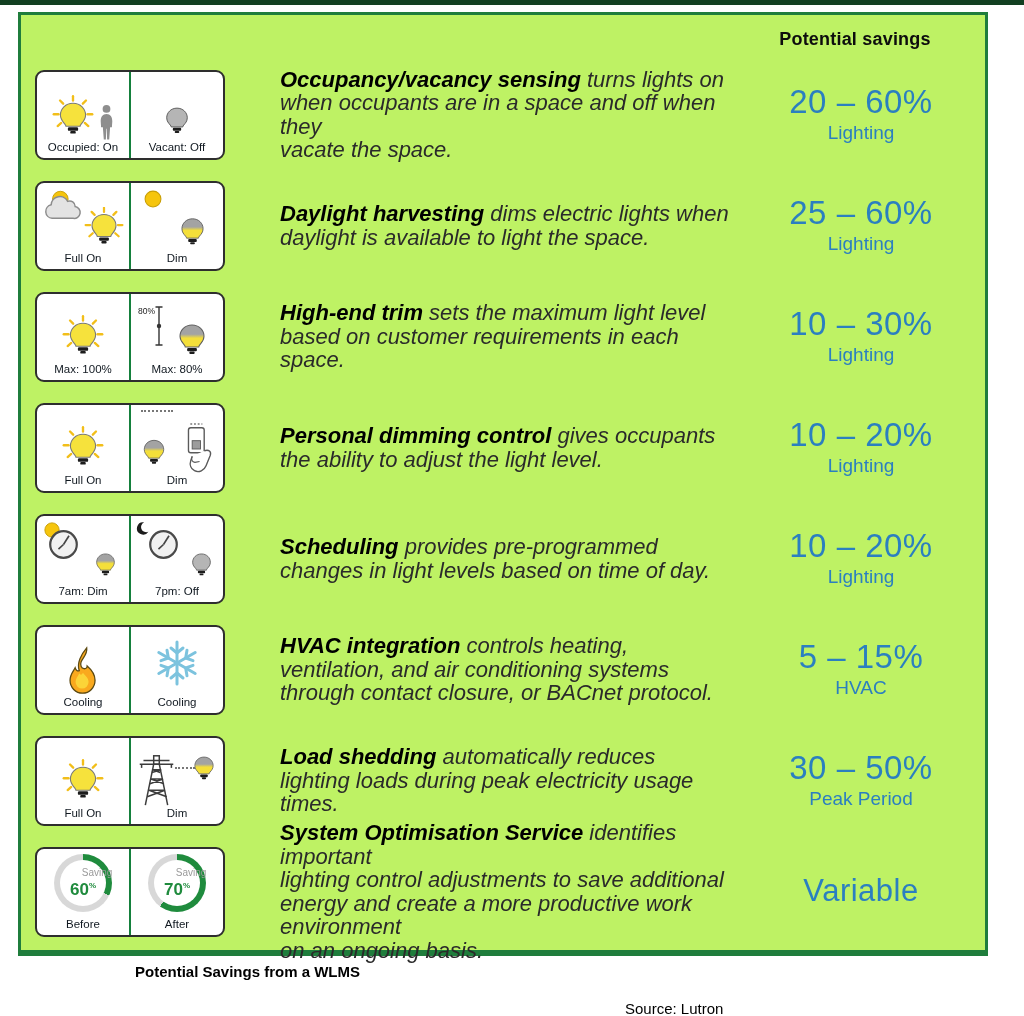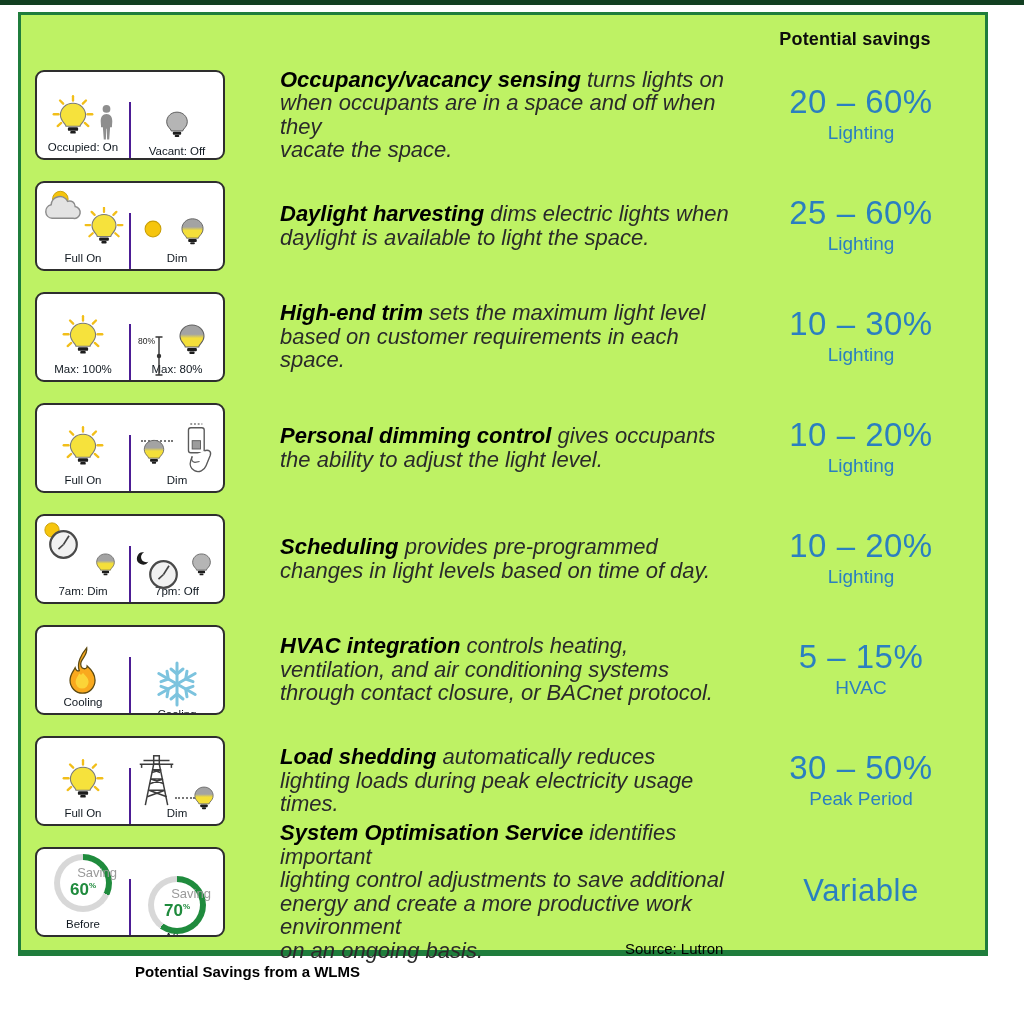--- a/index.html
+++ b/index.html
@@ -18,46 +18,46 @@
   }
   .rows{position:absolute;top:44px;left:0;width:100%;}
   .row{display:flex;align-items:center;height:111px;}
   
   .iconbox{
     margin-left:14px;width:190px;height:90px;flex:none;box-sizing:border-box;
     border:2px solid #2e2e2e;border-radius:9px;display:flex;background:#fff;overflow:hidden;
   }
   .cell{flex:1;display:flex;flex-direction:column;align-items:center;justify-content:flex-start;
         padding:3px 2px 4px;position:relative;min-width:0;}
-  .cell + .cell{border-left:2px solid #4c1d95;margin-top:30px;}
+  .cell + .cell{border-left:2px solid #15803d;}
   .cell-art{position:relative;flex:1;width:100%;}
   .art-flex{display:flex;align-items:flex-end;justify-content:center;gap:3px;height:100%;}
   .cell-label{font-size:11.5px;line-height:13px;color:#101820;white-space:nowrap;}
   
   .desc{margin-left:55px;width:460px;font-size:22px;line-height:23.5px;color:#2a2a2a;white-space:pre-line;font-style:italic;}
   .desc b{color:#000;}
   
   .savings{margin-left:auto;margin-right:10px;width:228px;text-align:center;color:#2b7fc0;flex:none;}
   .savings-range{font-size:33px;line-height:36px;font-weight:400;letter-spacing:0.5px;}
   .savings-label{font-size:19px;line-height:24px;margin-top:1px;}
   
   .abs{position:absolute;}
   .dotline{border-top:2px dotted #777;height:0;}
   .pct80{position:absolute;left:5px;top:9px;font-size:8.5px;font-weight:normal;color:#1c1c1c;}
   
   .gauge{width:58px;height:58px;border-radius:50%;position:relative;margin-bottom:3px;
     background:conic-gradient(#1f8b3d 0 var(--a), #d8d8d8 var(--a) 100%);}
   .gauge::before{content:"";position:absolute;inset:6px;background:#fff;border-radius:50%;}
   .gauge-text{position:absolute;inset:0;display:flex;flex-direction:column;align-items:center;justify-content:center;}
-  .g-cap{font-size:13px;color:#9a9a9a;line-height:9px;padding-left:28px;}
+  .g-cap{font-size:10px;color:#9a9a9a;line-height:9px;padding-left:28px;}
   .g-val{font-size:17px;font-weight:bold;color:#1f8b3d;line-height:18px;}
   .g-val sup{font-size:8px;}
   
   .figure-caption{position:absolute;left:135px;top:963px;font-size:15px;font-weight:bold;color:#000;}
-  .source{position:absolute;left:625px;top:940px;font-size:15px;color:#000;}
+  .source{position:absolute;left:625px;top:1000px;font-size:15px;color:#000;}
   svg{display:block;}
 </style>
 </head>
 <body>
 
 <svg width="0" height="0" style="position:absolute" aria-hidden="true">
   <defs>
     <linearGradient id="dimGrad" x1="0" y1="0" x2="0" y2="1">
       <stop offset="0" stop-color="#a3a3a3"></stop>
         <stop offset="0.42" stop-color="#a3a3a3"></stop>

